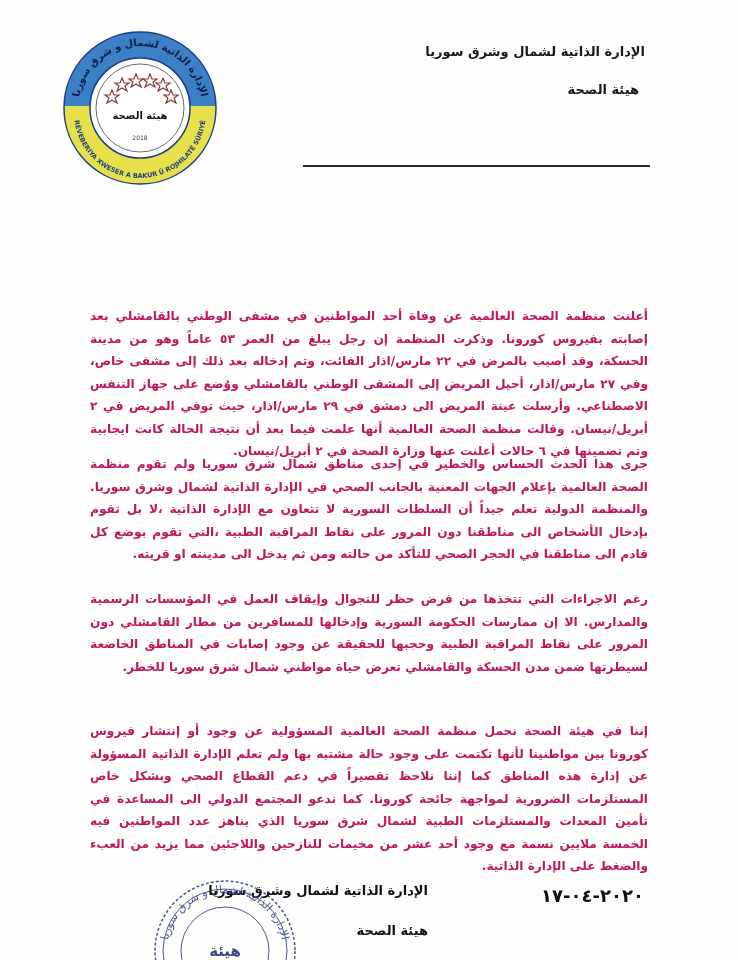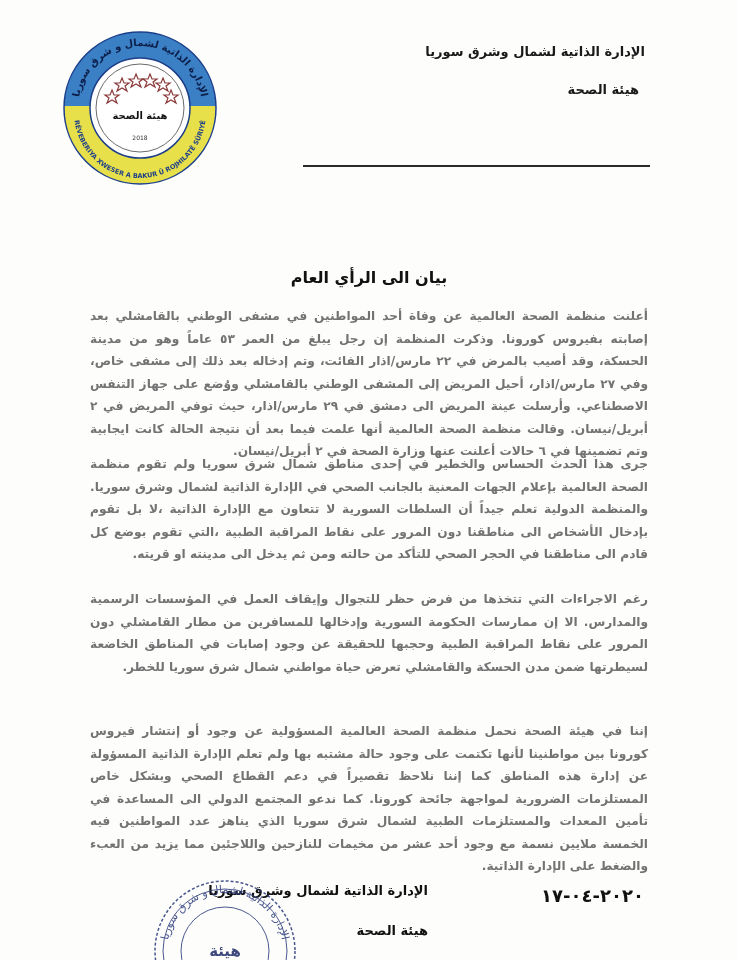--- a/index.html
+++ b/index.html
@@ -24,21 +24,21 @@
     }
     .logo { position: absolute; left: 60px; top: 28px; width: 160px; height: 160px; }
     .title {
       position: absolute; top: 268px; left: 0; right: 0;
       text-align: center; direction: rtl;
       font-size: 16px; font-weight: bold;
     }
     .para {
       position: absolute; left: 90px; right: 90px;
       direction: rtl; text-align: justify; text-align-last: right;
-      font-size: 12.2px; line-height: 22.5px; font-weight: bold; color: #737373;
+      font-size: 12.2px; line-height: 22.5px; font-weight: bold; color: #be185d;
       letter-spacing: -0.2px;
     }
     .p1 { top: 305px; }
     .p2 { top: 453px; }
     .p3 { top: 588px; }
     .p4 { top: 720px; }
     .footer-date {
       position: absolute; right: 94px; top: 885px;
       font-size: 18px; font-weight: bold; direction: rtl; letter-spacing: 1px;
     }
@@ -88,21 +88,20 @@
     </text>
   </svg>
 
   <div class="header-block">
     <div>الإدارة الذاتية لشمال وشرق سوريا</div>
     <div class="h3">هيئة الصحة</div>
   </div>
 
   <div class="divider"></div>
 
-  <div class="title">بيان الى الرأي العام</div>
 
   <div class="para p1">أعلنت منظمة الصحة العالمية عن وفاة أحد المواطنين في مشفى الوطني بالقامشلي بعد إصابته بفيروس كورونا. وذكرت المنظمة إن رجل يبلغ من العمر ٥٣ عاماً وهو من مدينة الحسكة، وقد أصيب بالمرض في ٢٢ مارس/اذار الفائت، وتم إدخاله بعد ذلك إلى مشفى خاص، وفي ٢٧ مارس/اذار، أحيل المريض إلى المشفى الوطني بالقامشلي ووُضع على جهاز التنفس الاصطناعي. وأرسلت عينة المريض الى دمشق في ٢٩ مارس/اذار، حيث توفي المريض في ٢ أبريل/نيسان. وقالت منظمة الصحة العالمية أنها علمت فيما بعد أن نتيجة الحالة كانت ايجابية وتم تضمينها في ٦ حالات أعلنت عنها وزارة الصحة في ٢ أبريل/نيسان.</div>
   <div class="para p2">جرى هذا الحدث الحساس والخطير في إحدى مناطق شمال شرق سوريا ولم تقوم منظمة الصحة العالمية بإعلام الجهات المعنية بالجانب الصحي في الإدارة الذاتية لشمال وشرق سوريا. والمنظمة الدولية تعلم جيداً أن السلطات السورية لا تتعاون مع الإدارة الذاتية ،لا بل تقوم بإدخال الأشخاص الى مناطقنا دون المرور على نقاط المراقبة الطبية ،التي تقوم بوضع كل قادم الى مناطقنا في الحجر الصحي للتأكد من حالته ومن ثم يدخل الى مدينته او قريته.</div>
   <div class="para p3">رغم الاجراءات التي تتخذها من فرض حظر للتجوال وإيقاف العمل في المؤسسات الرسمية والمدارس. الا إن ممارسات الحكومة السورية وإدخالها للمسافرين من مطار القامشلي دون المرور على نقاط المراقبة الطبية وحجبها للحقيقة عن وجود إصابات في المناطق الخاضعة لسيطرتها ضمن مدن الحسكة والقامشلي تعرض حياة مواطني شمال شرق سوريا للخطر.</div>
   <div class="para p4">إننا في هيئة الصحة نحمل منظمة الصحة العالمية المسؤولية عن وجود أو إنتشار فيروس كورونا بين مواطنينا لأنها تكتمت على وجود حالة مشتبه بها ولم تعلم الإدارة الذاتية المسؤولة عن إدارة هذه المناطق كما إننا نلاحظ تقصيراً في دعم القطاع الصحي وبشكل خاص المستلزمات الضرورية لمواجهة جائحة كورونا. كما ندعو المجتمع الدولي الى المساعدة في تأمين المعدات والمستلزمات الطبية لشمال شرق سوريا الذي يناهز عدد المواطنين فيه الخمسة ملايين نسمة مع وجود أحد عشر من مخيمات للنازحين واللاجئين مما يزيد من العبء والضغط على الإدارة الذاتية.</div>
 
   <div class="footer-date">٢٠٢٠-٠٤-١٧</div>
 
   <div class="footer-org">
     <div>الإدارة الذاتية لشمال وشرق سوريا</div>

